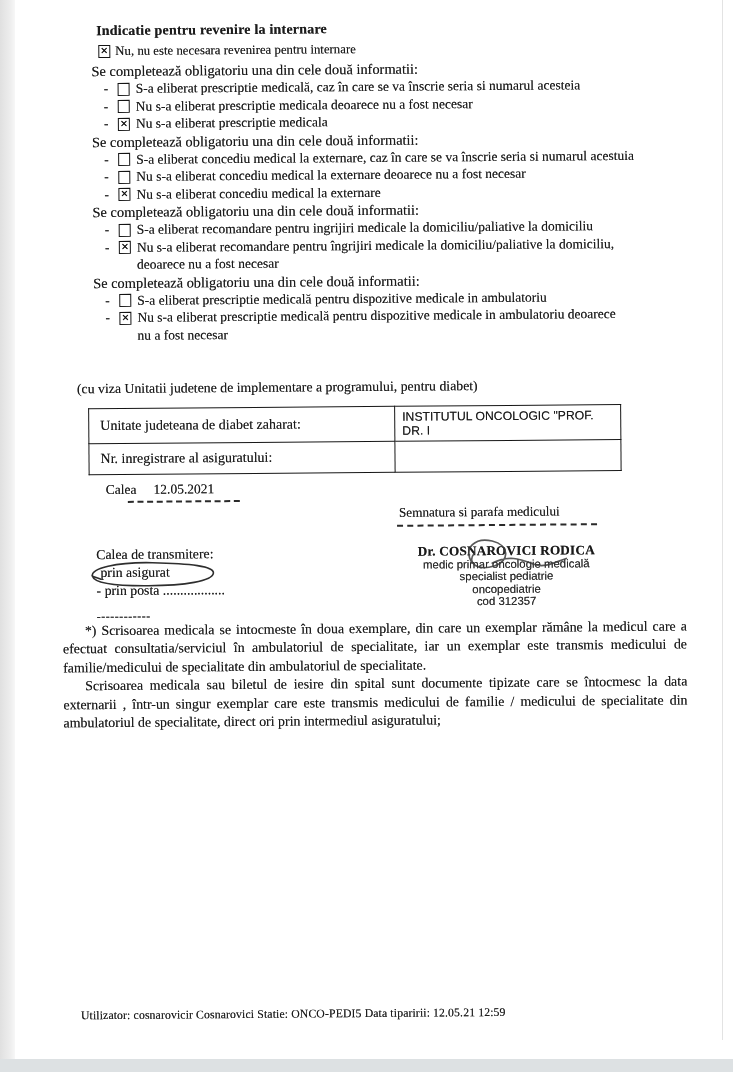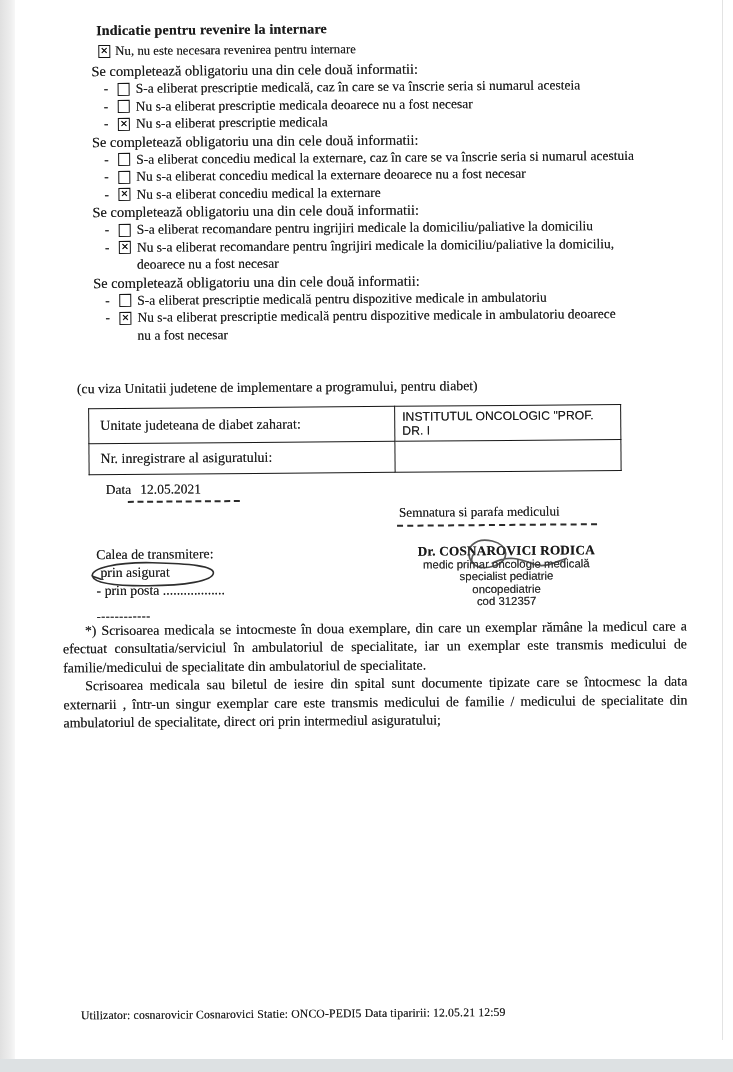--- a/index.html
+++ b/index.html
@@ -29,21 +29,21 @@
   
   .viza-note{position:absolute;left:78px;top:379px;font-size:13.8px;}
   .diabet-table{position:absolute;left:89px;top:406px;border-collapse:collapse;}
   .diabet-table td{border:1.5px solid #161616;vertical-align:middle;}
   .diabet-table .lbl{width:286px;font-size:14px;padding:0 8px 0 11px;}
   .diabet-table .val{width:214px;font-family:"Liberation Sans",sans-serif;font-size:12.2px;padding:0 4px 0 7px;}
   .row1 td{height:34px;} .row2 td{height:30px;}
 
   
   .date-line{position:absolute;left:106px;top:480px;font-size:13.5px;}
-  .date-line .val{margin-left:9px;}
+  .date-line .val{margin-left:17px;}
   .date-dashes{position:absolute;left:128px;top:499px;width:112px;border-top:2px dashed #2a2a2a;}
   .sig-label{position:absolute;left:399px;top:505px;font-size:13.2px;}
   .sig-dashes{position:absolute;left:397px;top:525px;width:200px;border-top:2px dashed #2a2a2a;}
 
   
   .transmission{position:absolute;left:96px;top:544px;font-size:13.8px;line-height:18px;}
   .circled-wrap{position:relative;display:inline-block;padding-left:4px;text-align:right;}
   .circle-svg{position:absolute;left:-10px;top:-4px;pointer-events:none;}
   .trailing-dashes{margin-top:7px;letter-spacing:.5px;font-weight:bold;font-size:12px;color:#2c2c2c;}
 
@@ -152,21 +152,21 @@
         <td class="val">INSTITUTUL ONCOLOGIC "PROF. DR. I</td>
       </tr>
       <tr class="row2">
         <td class="lbl">Nr. inregistrare al asiguratului:</td>
         <td class="val"></td>
       </tr>
     </tbody>
       </table>
 
     <div class="date-line">
-      <span>Data</span><span class="val">12.05.2021</span>
+      <span>Calea</span><span class="val">12.05.2021</span>
     </div>
     <div class="date-dashes"></div>
 
     <div class="sig-label">Semnatura si parafa medicului</div>
     <div class="sig-dashes"></div>
 
     <div class="transmission">
       <div>Calea de transmitere:</div>
       <div class="circled-wrap">
         <svg class="circle-svg" width="132" height="29" viewBox="0 0 132 29">

